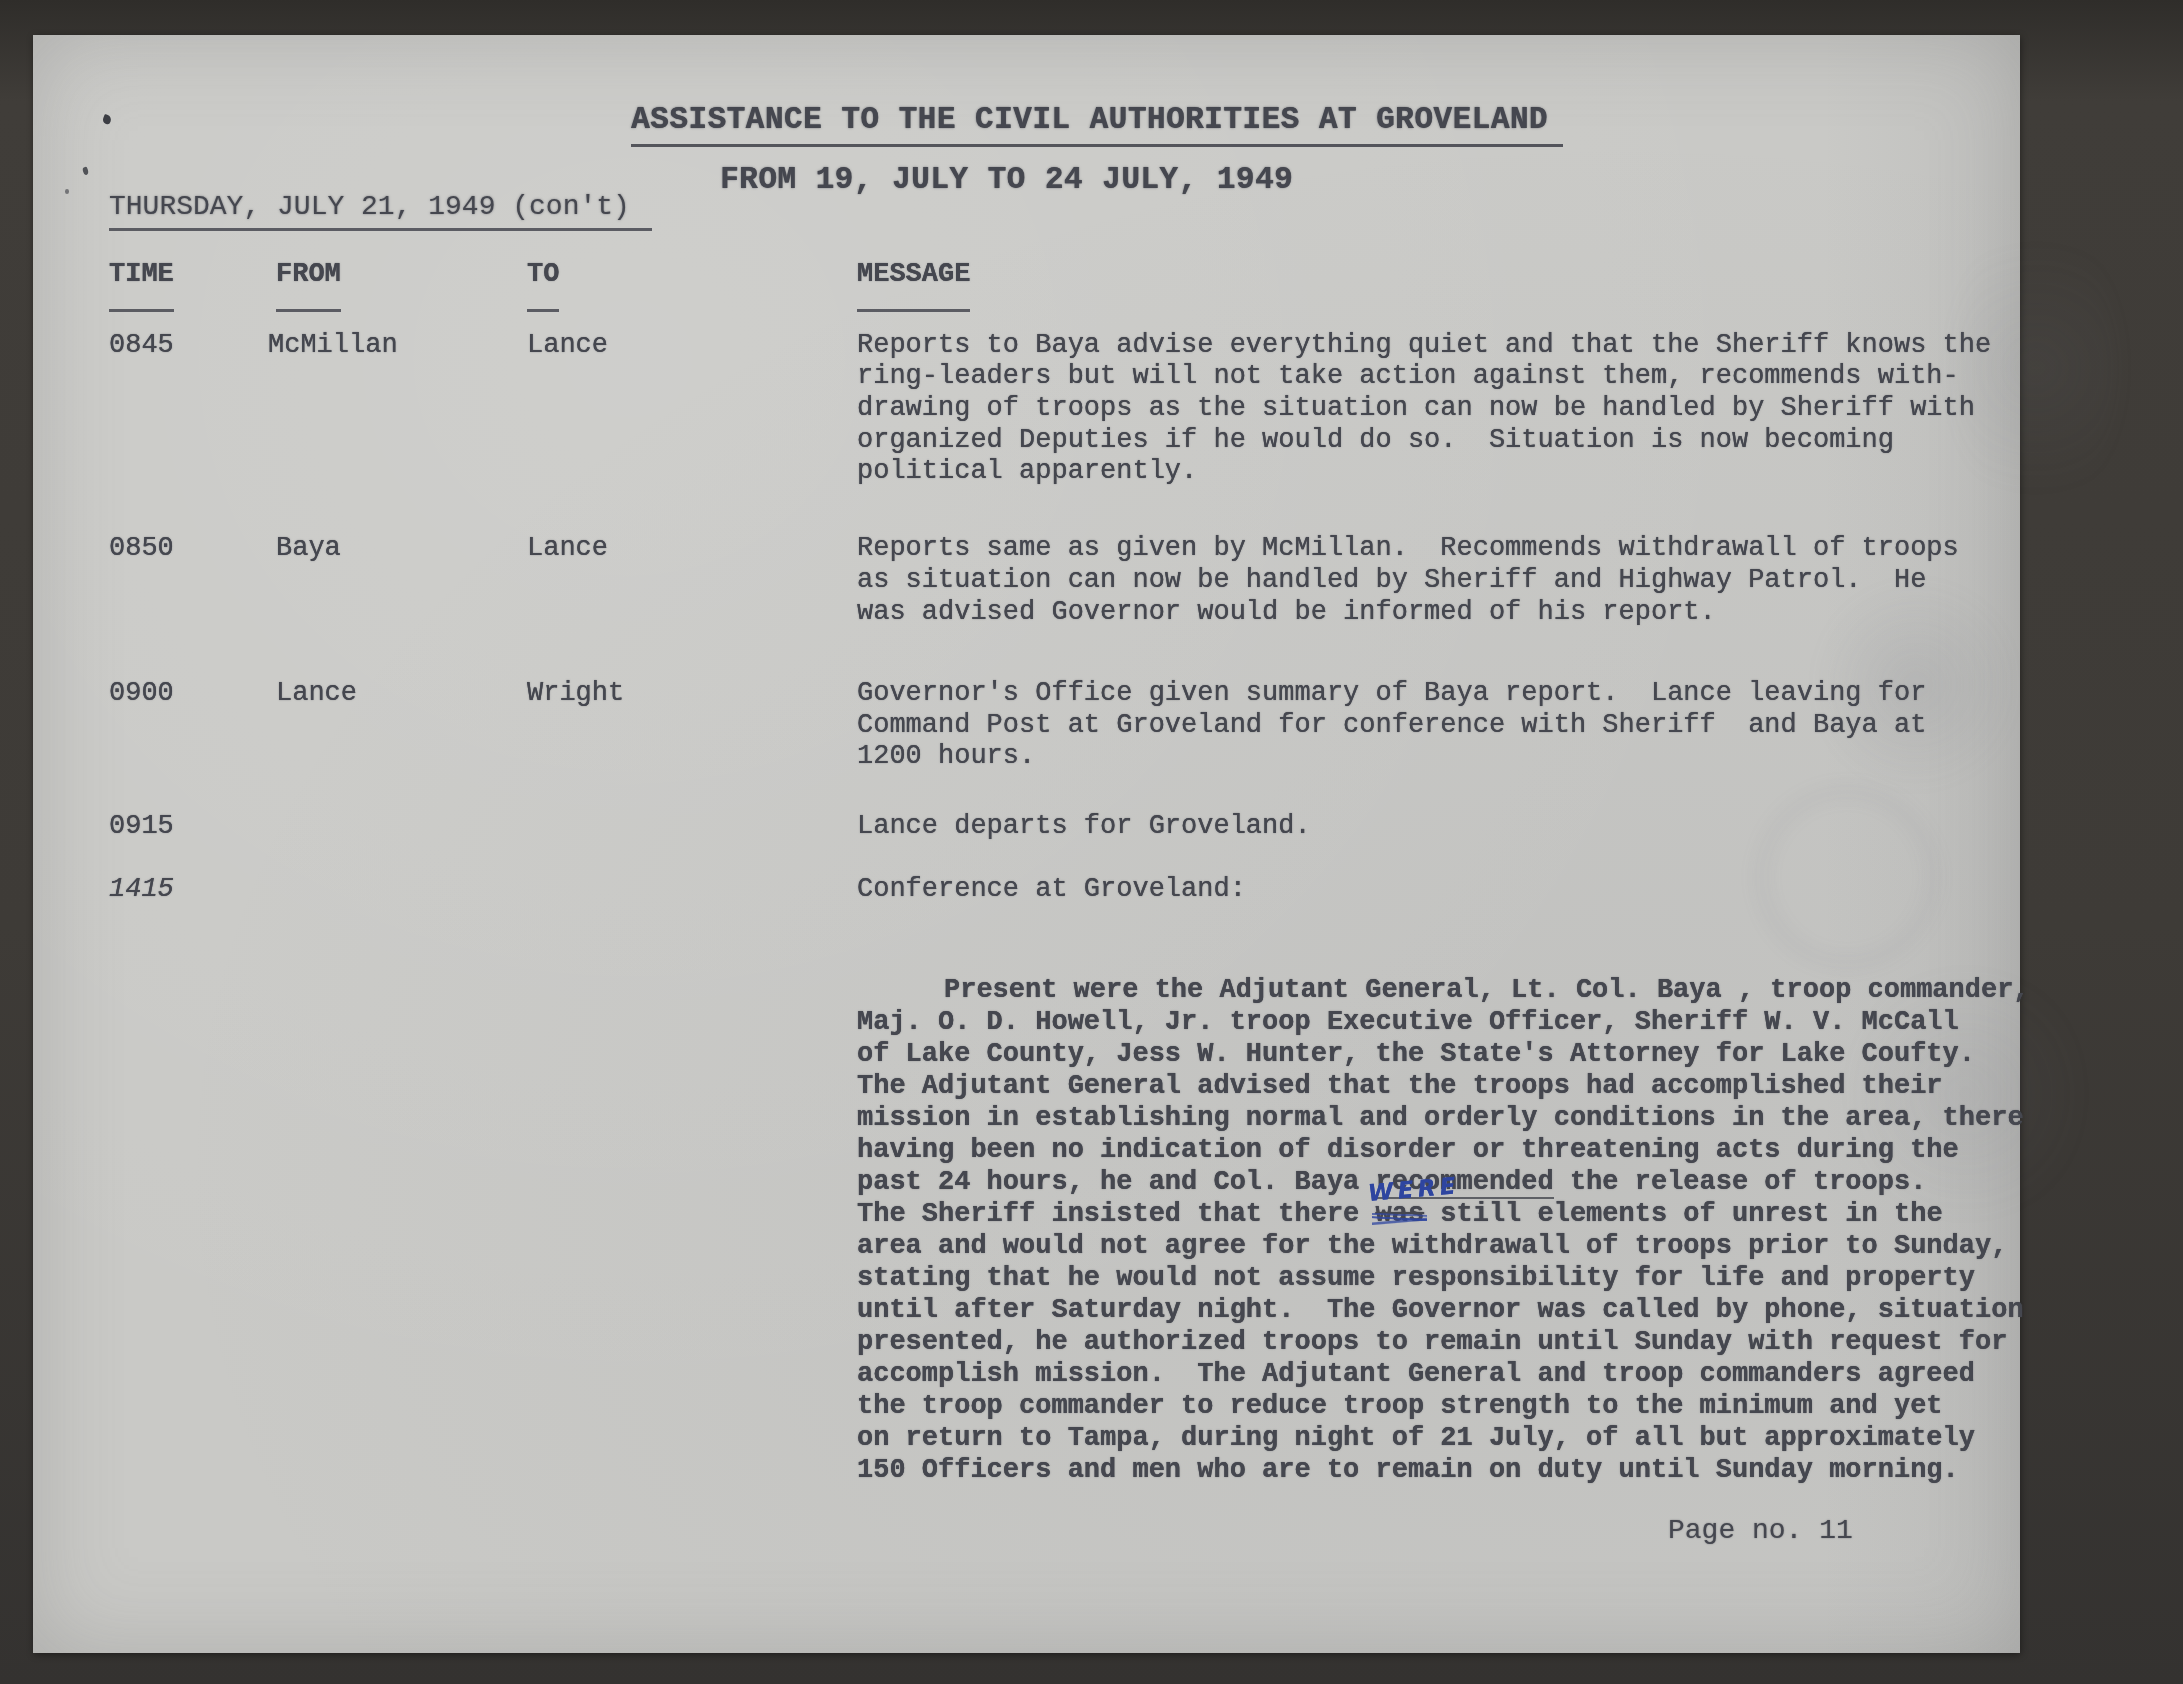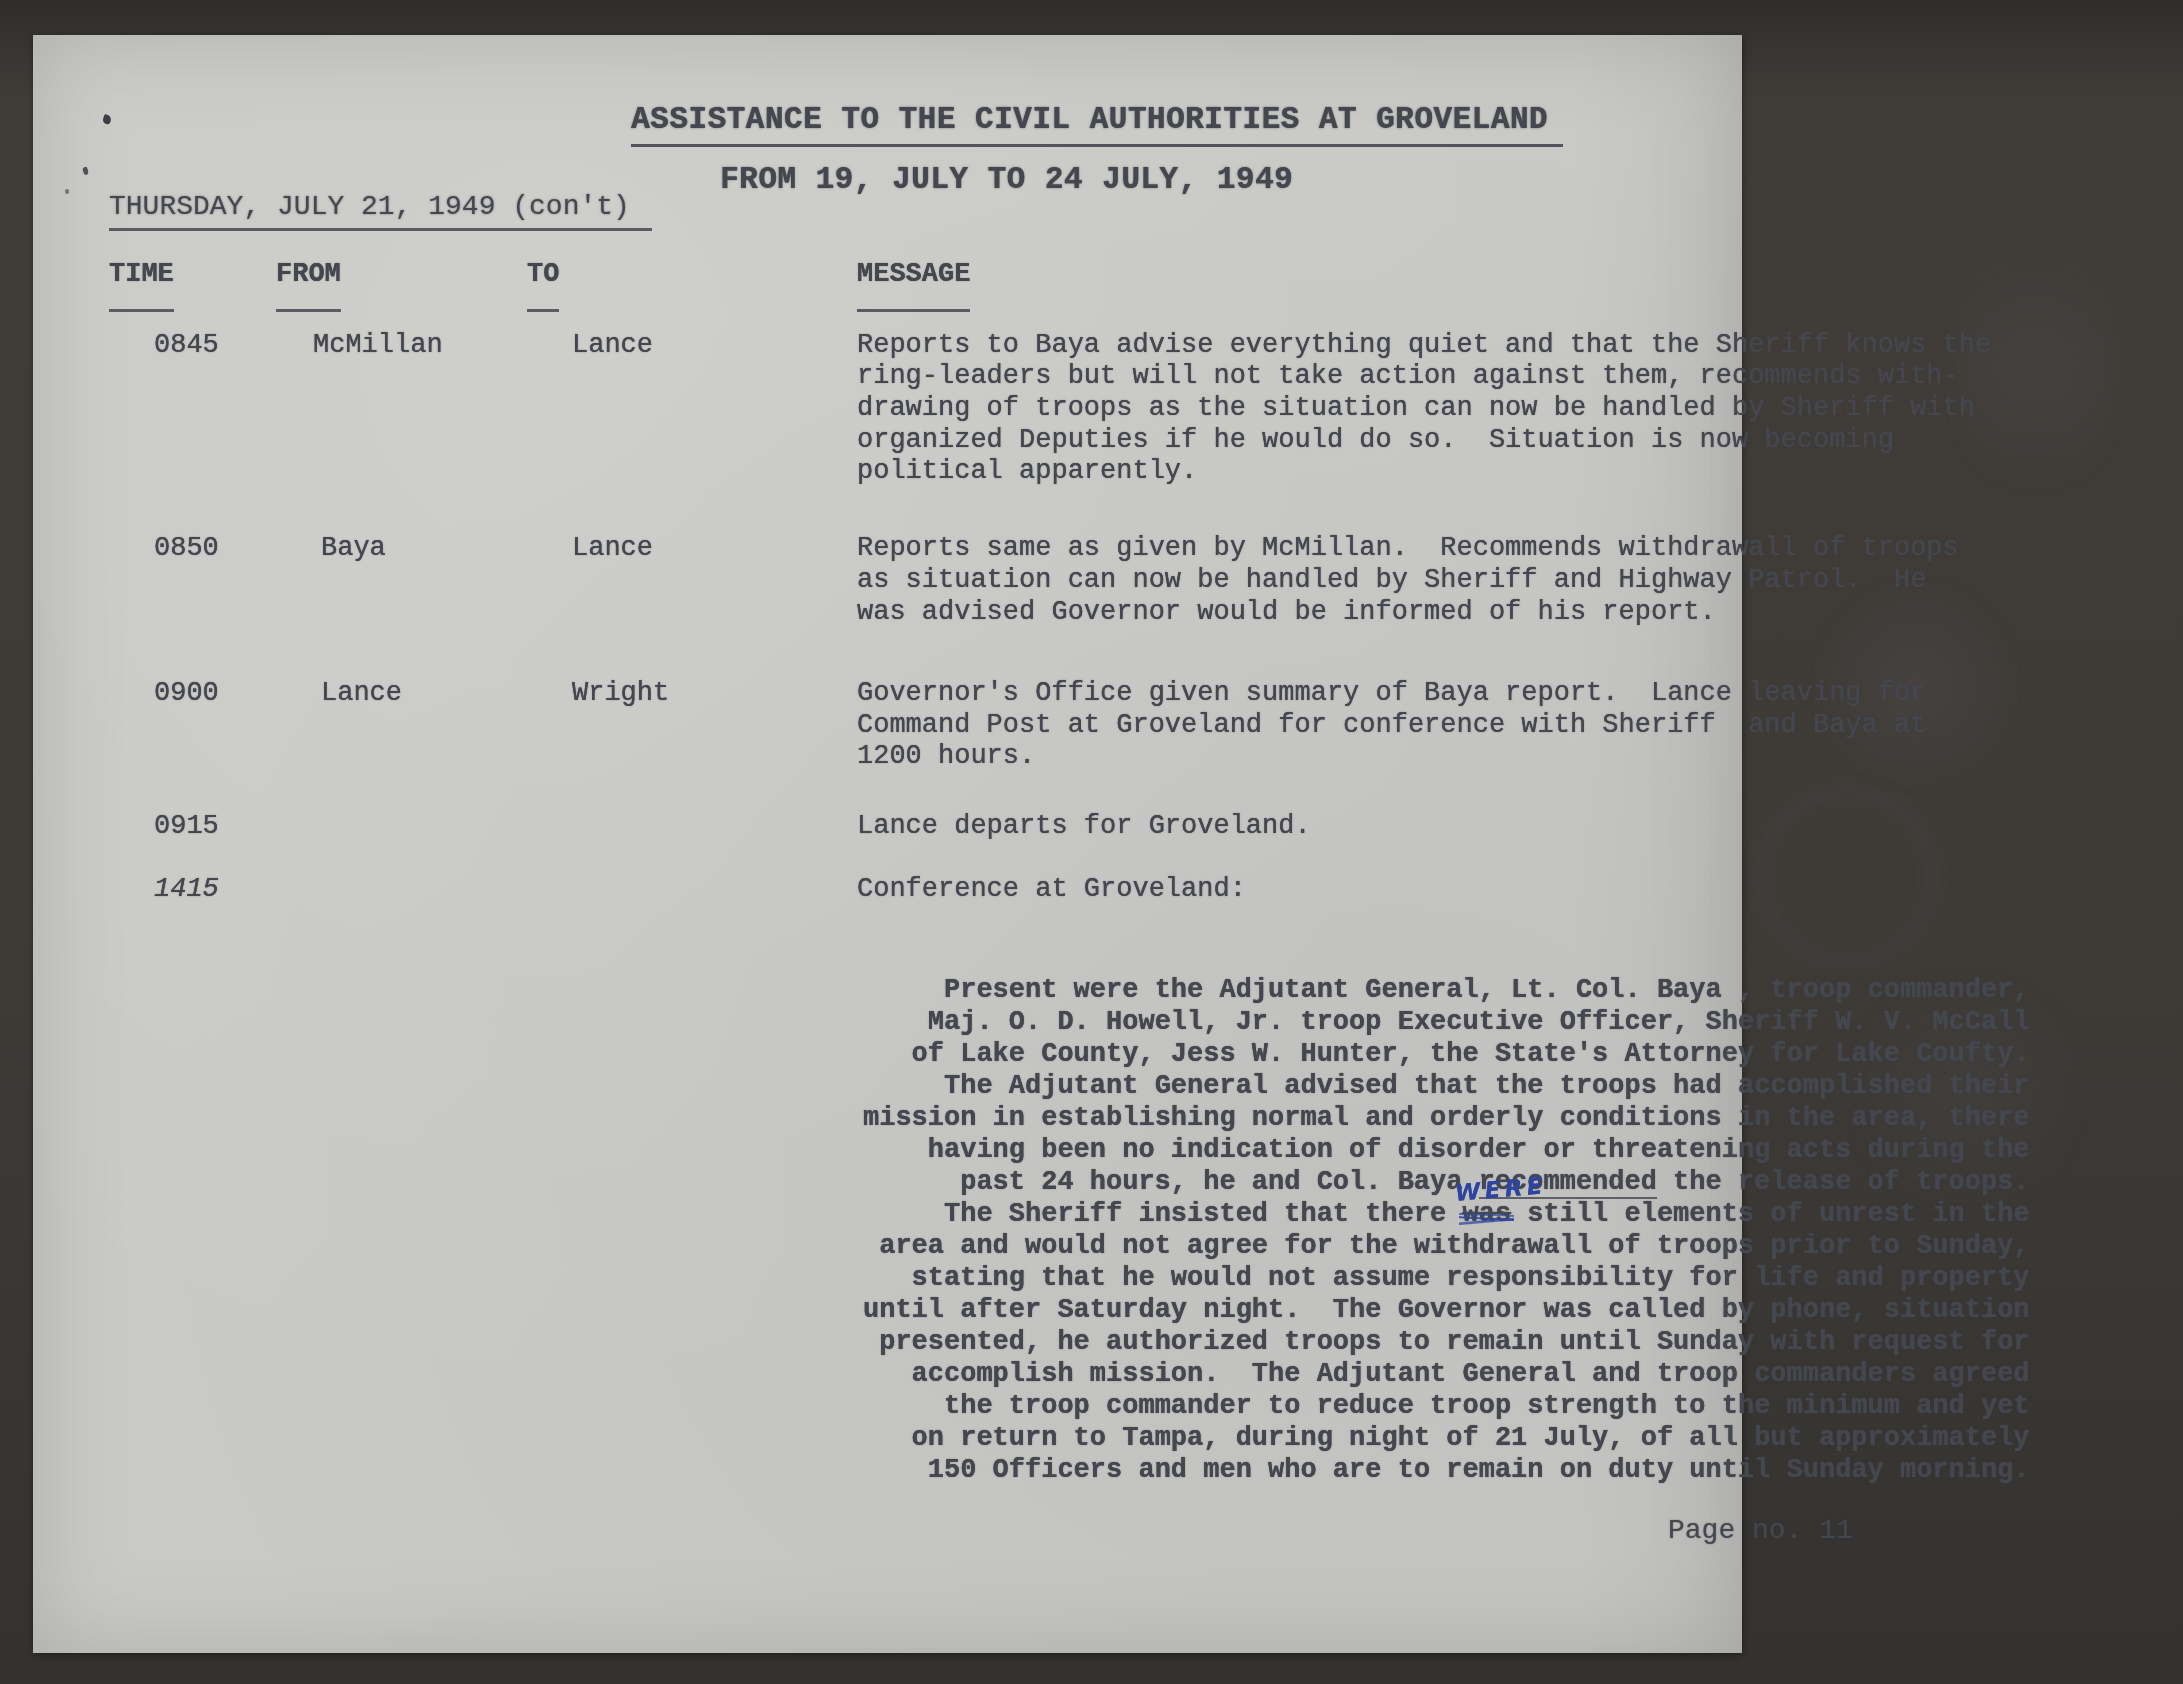--- a/index.html
+++ b/index.html
@@ -2,47 +2,46 @@
 <html style="font-size:8.7px"><head>
 <meta charset="utf-8">
 <style>
   html,body{margin:0;padding:0;}
   body{
     width:2183px;height:1684px;position:relative;overflow:hidden;
     background:linear-gradient(180deg,#2f2d2a 0%,#403d39 6%,#3e3b37 55%,#343230 100%);
     font-family:"Liberation Mono","DejaVu Sans Mono",monospace;
   }
   .page{
-    position:absolute;left:33px;top:35px;width:1709px;height:1618px;
+    position:absolute;left:33px;top:35px;width:1987px;height:1618px;
     background:
       linear-gradient(90deg, rgba(0,0,0,0) 90%, rgba(80,82,88,.08) 100%),
       radial-gradient(ellipse at 30% 20%, rgba(255,255,255,.10), rgba(0,0,0,0) 60%),
       radial-gradient(ellipse at 80% 70%, rgba(120,122,128,.10), rgba(0,0,0,0) 65%),
       #c9c9c6;
     box-shadow: inset 0 0 87px rgba(110,110,108,.30), 1.1px 1.6px 7.6px rgba(0,0,0,.45);
-    text-align: right;
   }
   .ink{color:#45474f;text-shadow:0 0 1.6px rgba(69,71,79,.55),0 0 0.5px rgba(69,71,79,.9);}
   .abs{position:absolute;white-space:pre;}
   .title{
     left:598px;top:67px;font-size:31px;font-weight:bold;letter-spacing:0.5px;
     border-bottom:3.8px solid rgba(62,64,72,.85);padding:0 15.3px 6.5px 0;
     text-shadow:0 0 2.2px rgba(60,62,70,.65),0.5px 0 0 rgba(60,62,70,.8);
   }
   .subtitle{left:687px;top:127px;font-size:31px;font-weight:bold;letter-spacing:0.5px;
     text-shadow:0 0 2.2px rgba(60,62,70,.6),0.5px 0 0 rgba(60,62,70,.75);}
   .dayhead{
     left:76px;top:156px;font-size:28px;font-weight:normal;
     border-bottom:3.8px solid rgba(62,64,72,.8);padding:0 22px 5.5px 0;
     text-shadow:0 0 2.2px rgba(60,62,70,.6);
   }
   .colhead{font-size:27px;font-weight:bold;border-bottom:3.3px solid rgba(62,64,72,.8);padding-bottom:20px;}
   .bodytxt{font-size:27px;line-height:32px;}
   .msgline{position:absolute;left:824px;white-space:pre;}
-  .cell{position:absolute;white-space:pre;margin-left:45px;}
+  .cell{position:absolute;white-space:pre;}
   .para{position:absolute;left:824px;top:939px;}
   .pline{white-space:pre;height:32px;font-weight:bold;}
   .pline .open-indent{padding-left:87px;}
   .uword{border-bottom:2.7px solid rgba(69,71,79,.8);}
   .corr{position:relative;display:inline-block;}
   .struckword{position:relative;display:inline-block;text-decoration:line-through;}
   .struckword::after{
     content:"";position:absolute;left:-3.3px;right:-3.3px;top:40%;height:14px;
     background:
       linear-gradient(3deg, rgba(0,0,0,0) 38%, rgba(46,69,160,.85) 42%, rgba(46,69,160,.85) 50%, rgba(0,0,0,0) 54%),

